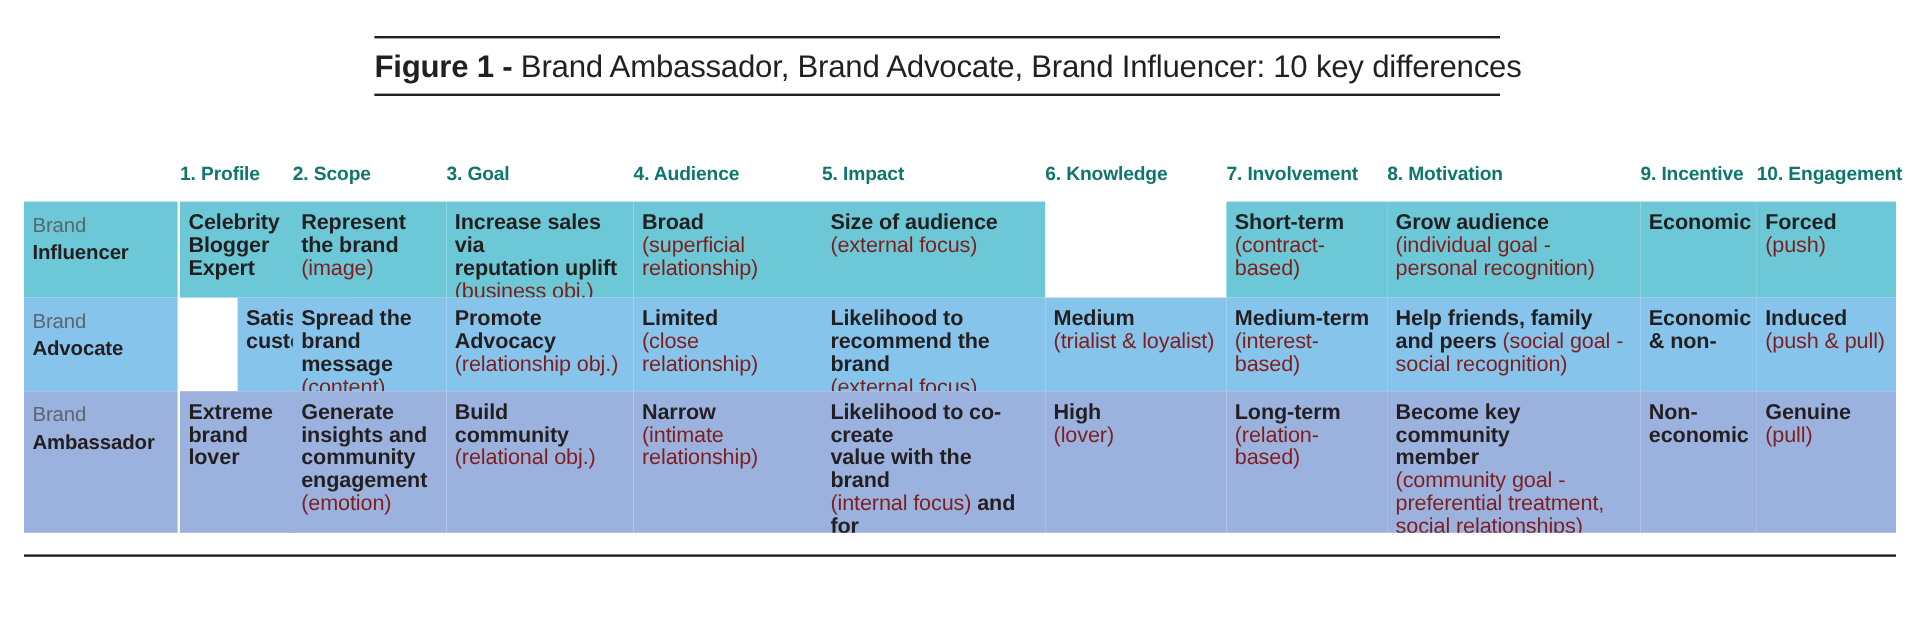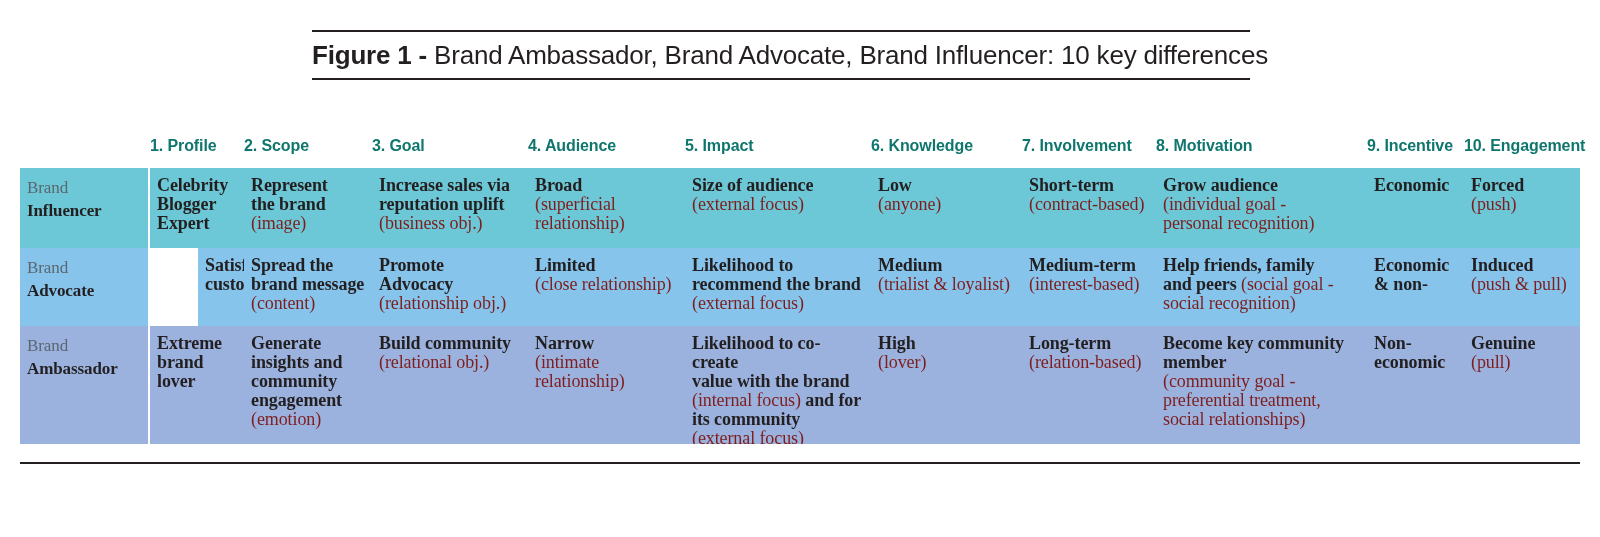--- a/index.html
+++ b/index.html
@@ -83,21 +83,20 @@
   .row-advocate   { height: 78px; }
   .row-ambassador { height: 118px; }
 
   .cell {
     position: absolute;
     top: 0;
     bottom: 0;
     box-sizing: border-box;
     padding: 8px 7px 4px 7px;
     overflow: hidden;
-    font-family: Liberation Serif, serif;
   }
   .cell-inner {
     font-size: 18px;
     line-height: 19px;
     letter-spacing: -0.1px;
   }
   .t-bold {
     font-weight: bold;
     color: #231f20;
   }
@@ -173,23 +172,20 @@
         </div>
         <div class="cell" style="left: 352px; width: 156px;">
           <div class="cell-inner"><span class="t-bold">Increase sales via<br>reputation uplift</span><br><span class="t-sub">(business obj.)</span></div>
         </div>
         <div class="cell" style="left: 508px; width: 157px;">
           <div class="cell-inner"><span class="t-bold">Broad</span><br><span class="t-sub">(superficial<br>relationship)</span></div>
         </div>
         <div class="cell" style="left: 665px; width: 186px;">
           <div class="cell-inner"><span class="t-bold">Size of audience</span><br><span class="t-sub">(external focus)</span></div>
         </div>
-        <div class="cell" style="left: 851px; width: 151px;">
-          <div class="cell-inner"><span class="t-bold">Low</span><br><span class="t-sub">(anyone)</span></div>
-        </div>
         <div class="cell" style="left: 1002px; width: 134px;">
           <div class="cell-inner"><span class="t-bold">Short-term</span><br><span class="t-sub">(contract-based)</span></div>
         </div>
         <div class="cell" style="left: 1136px; width: 211px;">
           <div class="cell-inner"><span class="t-bold">Grow audience</span><br><span class="t-sub">(individual goal -<br>personal recognition)</span></div>
         </div>
         <div class="cell" style="left: 1347px; width: 97px;">
           <div class="cell-inner"><span class="t-bold">Economic</span></div>
         </div>
         <div class="cell" style="left: 1444px; width: 116px;">

